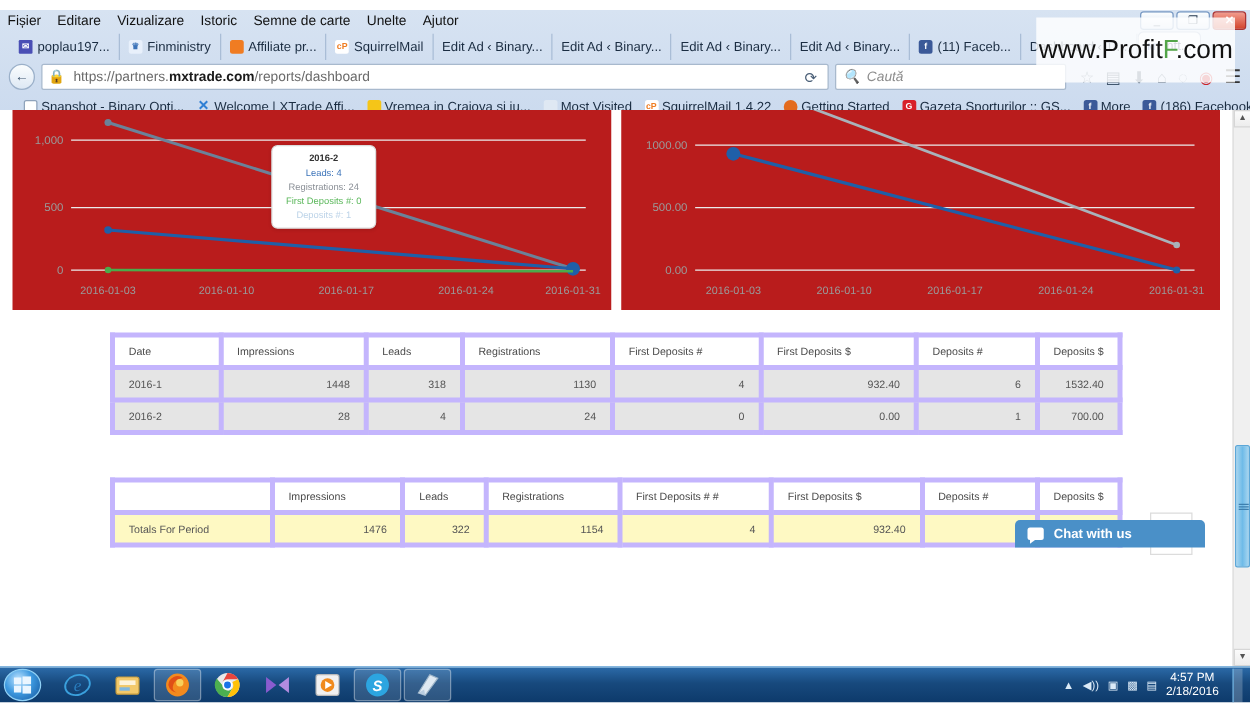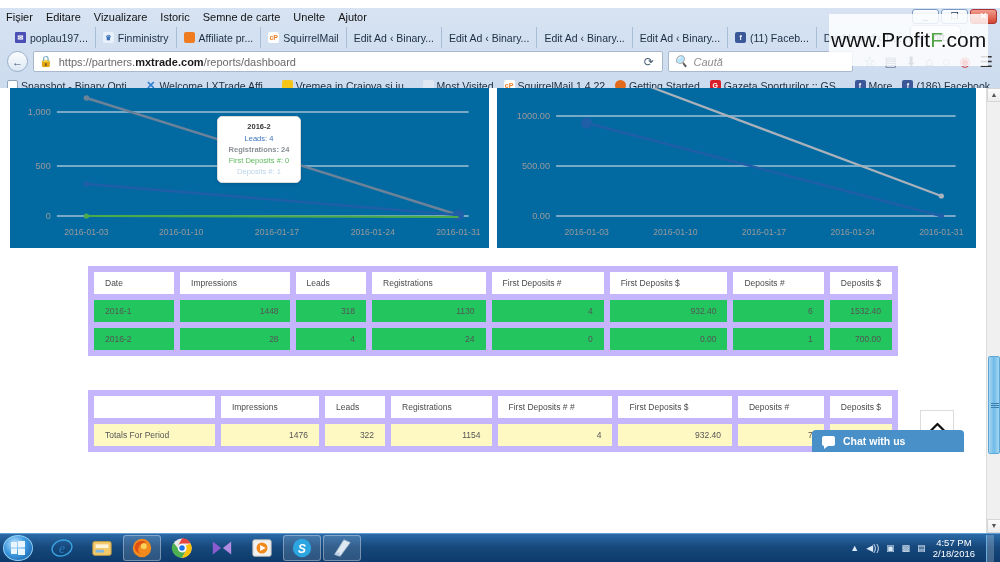--- a/index.html
+++ b/index.html
@@ -98,21 +98,21 @@
     font-size: 11px; color: #8d8d8d; font-style: italic;
   }
   .navicons { display: flex; align-items: center; gap: 9px; padding-left: 6px; }
   .nicon { font-size: 13px; color: #41566d; line-height: 1; }
   .nicon.pin { color: #cc2127; }
   .nicon.ham { color: #333; font-size: 15px; }
 
   
   .bookmarks {
     position: absolute; left: 0; top: 67px; width: 988px; height: 21px;
-    display: flex; align-items: center; gap: 4px; padding-left: 4px;
+    display: flex; align-items: center; gap: 4px; padding-left: 16px;
     font-size: 10.5px; color: #1b2d42; white-space: nowrap;
   }
   .bm { display: flex; align-items: center; gap: 3px; padding: 0 3px; }
   .bmico { width: 11px; height: 11px; flex:0 0 11px; border-radius: 2px;
            font-size: 7px; line-height: 11px; text-align: center; color:#fff; font-weight:bold;}
   .bmi-snap { background:#fff; border:1px solid #8fa3bb; color:#5b6e85; }
   .bmi-x { background:transparent; color:#2f7fd4; font-size:11px; font-weight:bold;}
   .bmi-sun { background:#f5c518; color:#fff; }
   .bmi-visited { background:#dfe8f3; color:#4a6f9b; }
   .bmi-squirrel { background:#fff; color:#ef7d22; }
@@ -126,48 +126,48 @@
     background: #ffffff; overflow: hidden;
   }
   .pagebg { position:absolute; left:0; top:0; width:986px; height:445px; background:#fff; }
   .content {
     position: absolute; left: 8px; top: 0; width: 970px;
   }
 
   
   .charts { display: flex; gap: 8px; padding: 0 2px; }
   .chartcard {
-    flex: 1 1 0; height: 160px; background:#0369a1;
+    flex: 1 1 0; height: 160px; background:#b91c1c;
     position: relative; overflow: hidden;
   }
   .chartsvg { display:block; width:100%; height:160px; }
 
   
   .records {
     margin: 20px 80px 0 80px;
     height: 38px; background:#d9edf7;
     border-radius: 3px;
     display:flex; align-items:center; justify-content:center;
     font-size: 11px; color:#31708f;
   }
 
   
   .tablewrap { margin: 18px 80px 0 80px; }
   table { width: 100%; border-collapse: collapse; background:#fff; font-size:9px; }
   th, td {
-    border: 6px solid #c4b5fd;
+    border: 4px solid #c4b5fd;
     padding: 6px 11px;
     color: #555;
     font-weight: normal;
     white-space: nowrap;
   }
   th { color:#4a4a4a; text-align:left; font-size:8.5px; height:22px;}
   td { height: 22px; font-size:8.5px; }
   td.num { text-align: right; }
-  tbody tr { background: #22c55e; }
+  tbody tr { background: #e5e5e5; }
   .totals-table { margin-top: 34px; }
   .totals-table tbody tr { background:#fef9c3; }
 
   
   .scrolltop {
     position: absolute; right: 24px; top: 322px;
     width: 34px; height: 34px; background:#fff;
     border: 1px solid #dcdcdc;
     display:flex; align-items:center; justify-content:center;
     font-size: 16px; color:#111; font-weight:bold;
@@ -418,21 +418,21 @@
             <circle cx="75" cy="96" r="3" fill="#1f5fa8"></circle>
             <circle cx="440" cy="127" r="5.5" fill="#1f5fa8"></circle>
 
             <line x1="75" y1="128" x2="440" y2="129" stroke="#4bab4b" stroke-width="2.2"></line>
             <circle cx="75" cy="128" r="2.6" fill="#4bab4b"></circle>
           </svg>
 
           <div style="position:absolute;left:207px;top:28px;width:84px;background:#fff;border:1px solid #dcdcdc;border-radius:5px;padding:5px 6px;box-shadow:0 1px 3px rgba(0,0,0,.12);text-align:center;">
             <div style="font-size:7.5px;font-weight:bold;color:#333;margin-bottom:2px;">2016-2</div>
             <div style="font-size:7.5px;color:#3b73b9;line-height:11px;">Leads: 4</div>
-            <div style="font-size:7.5px;color:#8a8f96;line-height:11px;font-weight:bold;">Registrations: 24</div>
+            <div style="font-size:7.5px;color:#8a8f96;line-height:11px;">Registrations: 24</div>
             <div style="font-size:7.5px;color:#5cb85c;line-height:11px;">First Deposits #: 0</div>
             <div style="font-size:7.5px;color:#bcd3e8;line-height:11px;">Deposits #: 1</div>
           </div>
         </div>
 
         <div class="chartcard">
           <svg class="chartsvg" viewBox="0 0 470 160" preserveAspectRatio="none">
             <line x1="58" y1="28" x2="450" y2="28" stroke="#ebebeb" stroke-width="1"></line>
             <line x1="58" y1="78" x2="450" y2="78" stroke="#ebebeb" stroke-width="1"></line>
             <line x1="58" y1="128" x2="450" y2="128" stroke="#ebebeb" stroke-width="1"></line>

